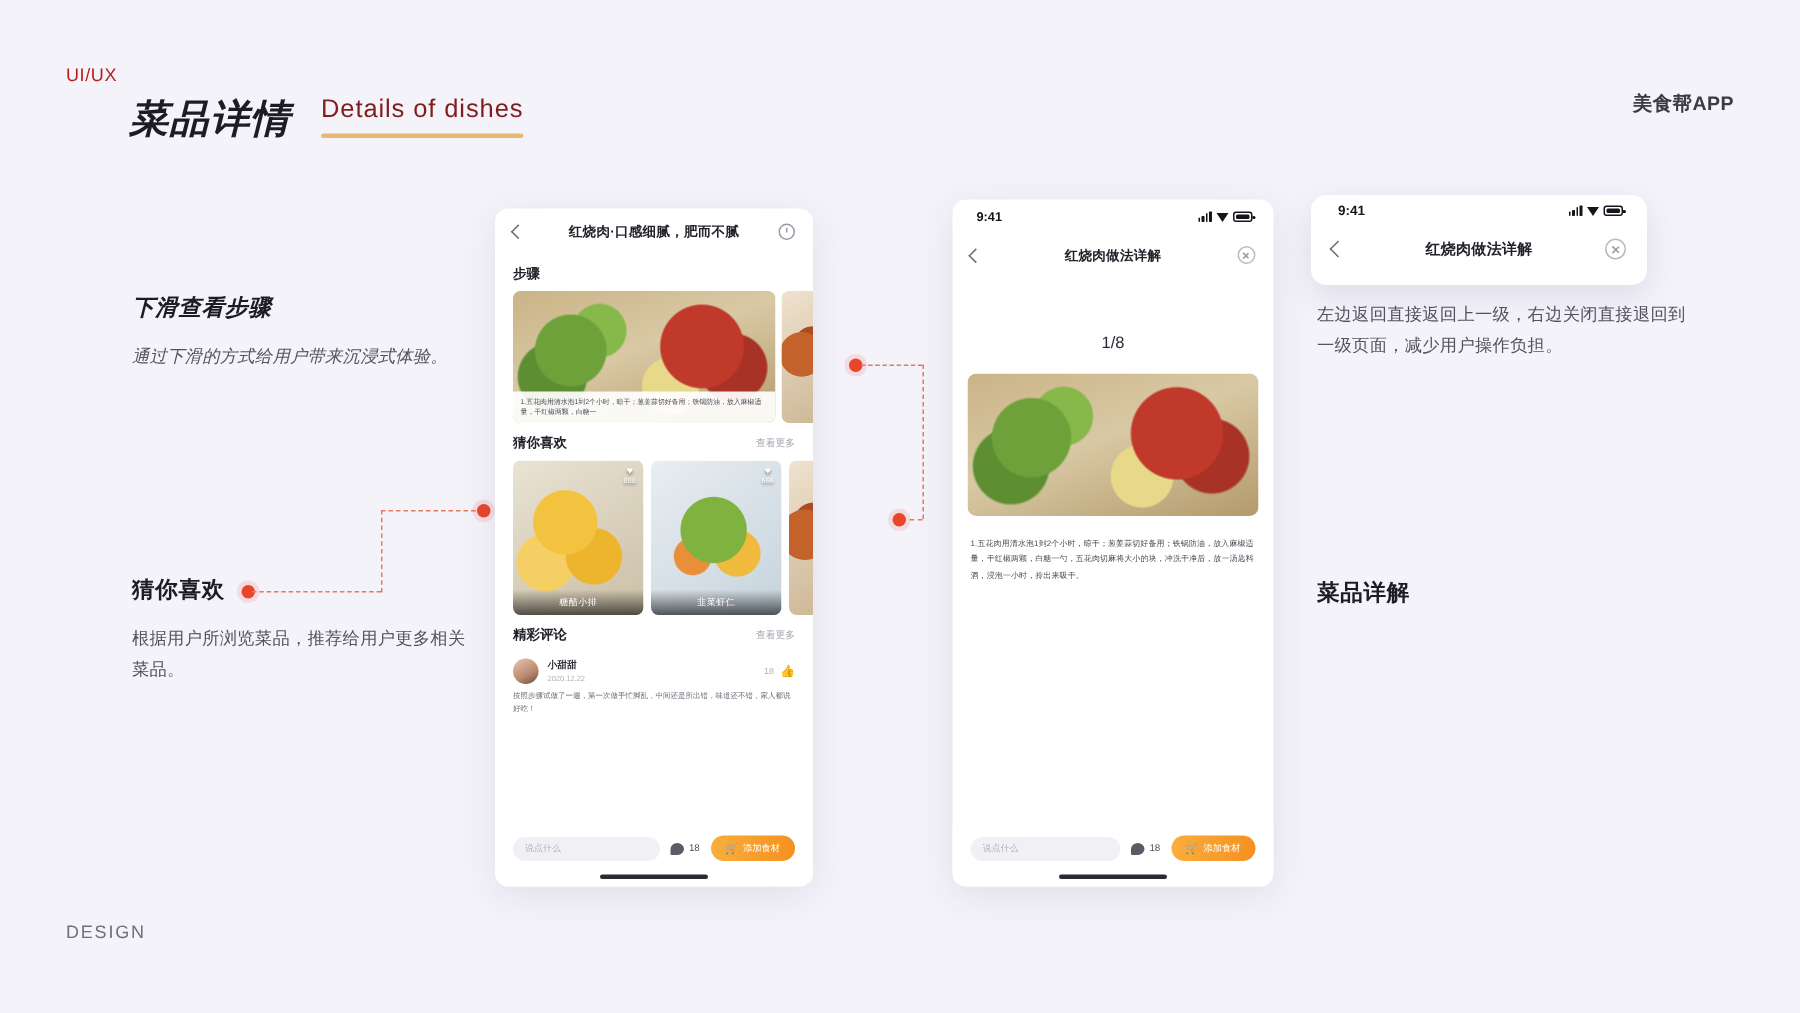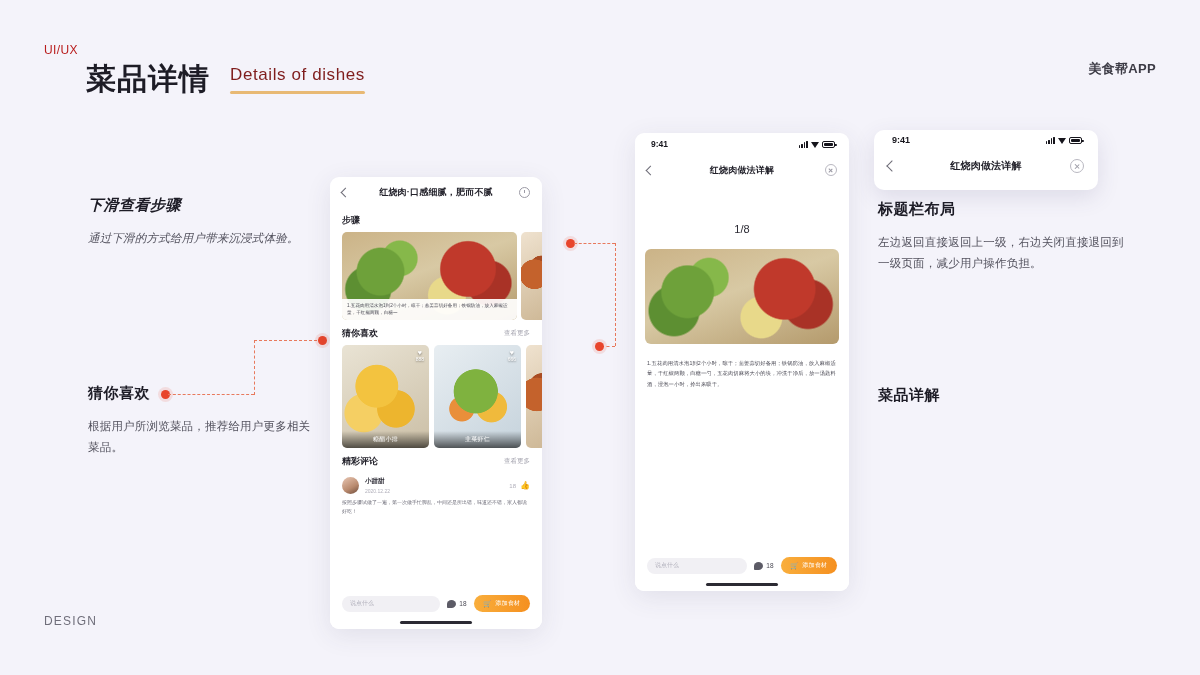--- a/index.html
+++ b/index.html
@@ -23,22 +23,23 @@
   .footer {
     position: absolute; left: 44px; top: 614px;
     font-size: 12px; color: #6f6e7a; letter-spacing: 1.2px;
   }
 
   .title-row {
     position: absolute; left: 86px; top: 64px;
     display: flex; align-items: flex-end; gap: 20px;
   }
   .title-cn {
-    font-size: 30px; font-weight: bold; color: #1d1c26; letter-spacing: 1px;
+    font-size: 26px; font-weight: bold; color: #1d1c26; letter-spacing: 1px;
     line-height: 1;
+    font-style: italic;
   }
   .title-en-wrap { position: relative; padding-bottom: 11px; }
   .title-en {
     font-size: 17px; color: #7f1d1d; letter-spacing: .6px; line-height: 1;
   }
   .title-underline {
     position: absolute; left: 0; bottom: 0; width: 100%; height: 3px;
     background: #e8b974; border-radius: 2px;
   }
 
@@ -68,21 +69,21 @@
   .dash-v {
     position: absolute; width: 0;
     border-left: 1px dashed #e8795c;
   }
 
   
   .phone {
     position: absolute; background: #ffffff; overflow: hidden;
     box-shadow: 0 6px 26px rgba(60,55,90,.10);
   }
-  #phone1 { left: 330px; top: 139px; width: 212px; height: 452px; border-radius: 9px; margin-top: 38px; }
+  #phone1 { left: 330px; top: 139px; width: 212px; height: 452px; border-radius: 9px; }
   #phone2 { left: 635px; top: 133px; width: 214px; height: 458px; border-radius: 9px; }
 
   .statusbar {
     height: 22px; display: flex; align-items: center;
     justify-content: space-between; padding: 0 14px 0 16px;
   }
   .sb-time { font-size: 8.5px; font-weight: bold; color: #16151c; }
   .sb-icons { display: flex; align-items: flex-end; gap: 3px; }
   .sig { display: flex; align-items: flex-end; gap: 1px; height: 7px; }
   .sig i { display: block; width: 1.6px; background: #16151c; border-radius: .5px; }
@@ -303,21 +304,20 @@
   <div class="note-h">下滑查看步骤</div>
   <div class="note-p">通过下滑的方式给用户带来沉浸式体验。</div>
 </div>
 
 <div class="note" id="note-guess">
   <div class="note-h">猜你喜欢</div>
   <div class="note-p">根据用户所浏览菜品，推荐给用户更多相关菜品。</div>
 </div>
 
 <div class="note" id="note-titlebar">
-  <div class="note-h">标题栏布局</div>
   <div class="note-p">左边返回直接返回上一级，右边关闭直接退回到一级页面，减少用户操作负担。</div>
 </div>
 
 <div class="note" id="note-detail">
   <div class="note-h">菜品详解</div>
 </div>
 
 <div class="dot" style="left:161px; top:390px;"></div>
 <div class="dash-h" style="left:168px; top:394px; width:86px;"></div>
 <div class="dash-v" style="left:254px; top:340px; height:55px;"></div>

